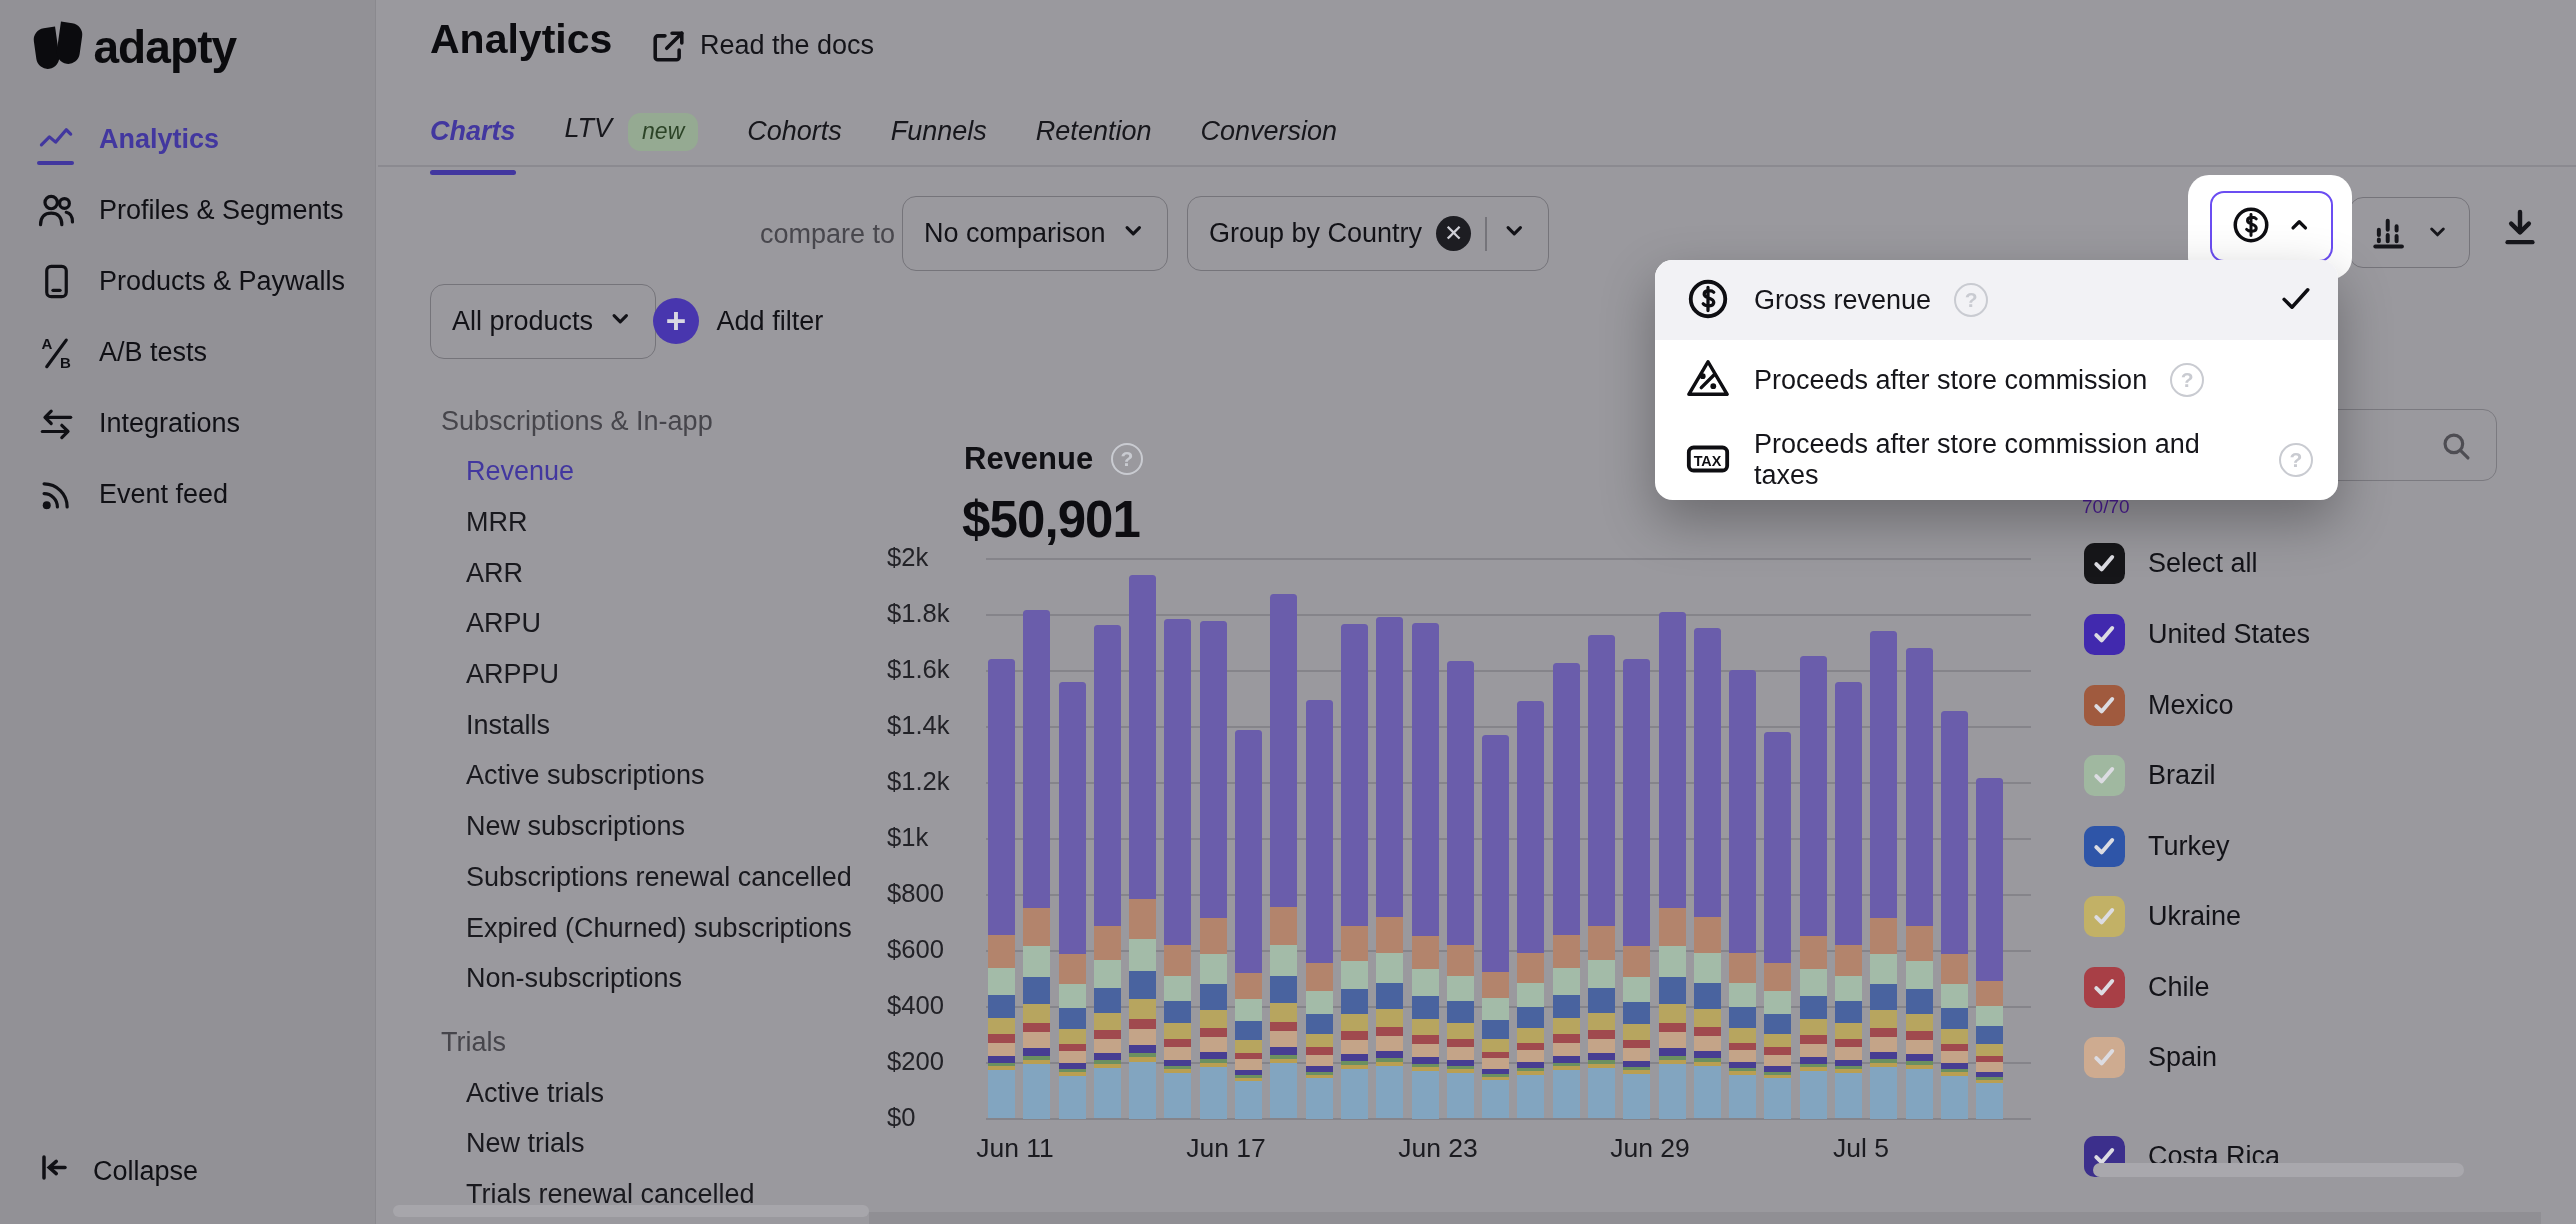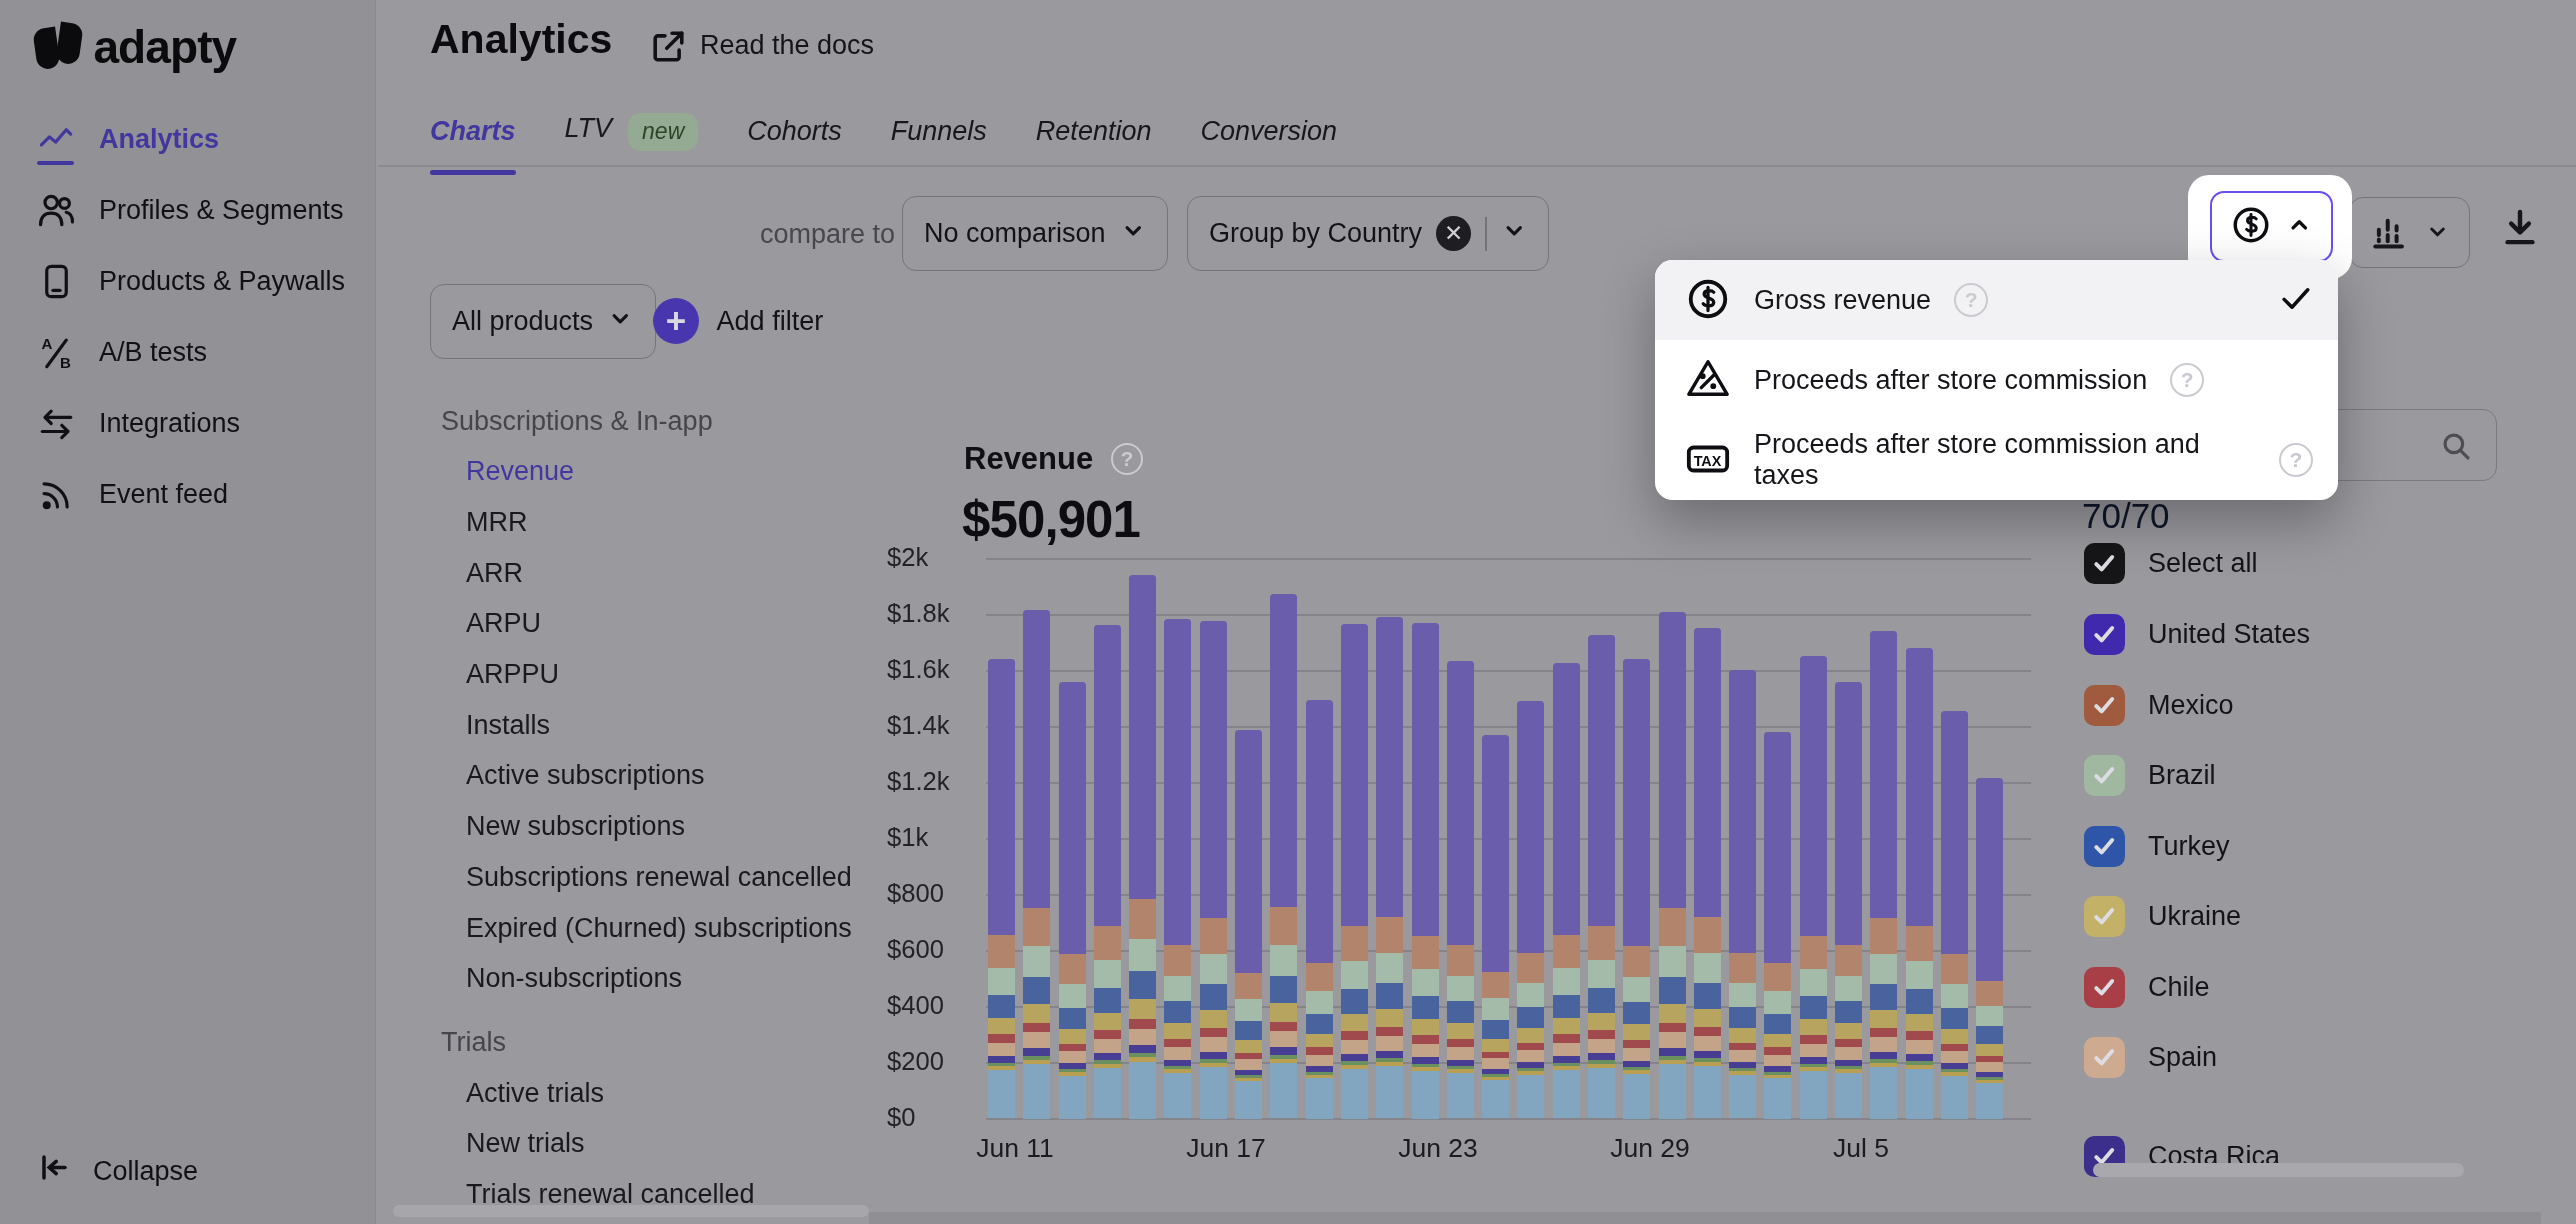--- a/index.html
+++ b/index.html
@@ -82,21 +82,21 @@
   .ylabel { position:absolute; width:79px; text-align:left; font-size:25.6px; color:#222227; }
   .xlabel { position:absolute; font-size:26.5px; color:#1b1b20; }
   .bar { position:absolute; width:26.5px; display:flex; flex-direction:column-reverse; }
   .bar div { width:100%; }
   .bar div:last-child { border-radius:3.5px 3.5px 0 0; }
 
   
   .searchbox { position:absolute; left:2082px; top:409px; width:415px; height:72px; border:1.8px solid #7b7a80;
                border-radius:14px; z-index:10; }
   .searchbox svg { position:absolute; right:21px; top:17.6px; }
-  .counter { position:absolute; left:2082px; top:496px; font-size:35px; color:#0f172a; }
+  .counter { position:absolute; left:2082px; top:496px; font-size:19px; color:#4c1d95; }
   .cbrow { position:absolute; left:2084px; display:flex; align-items:center; gap:23px; cursor:pointer; }
   .cbox { width:41px; height:41px; border-radius:10.6px; display:flex; align-items:center; justify-content:center; }
   .cblabel { font-size:27px; color:#131318; }
 
   .hstrip { position:absolute; background:#a7a6ab; border-radius:7px; }
   .bstrip { position:absolute; background:#908f94; }
 </style>
 </head>
 <body>
 

